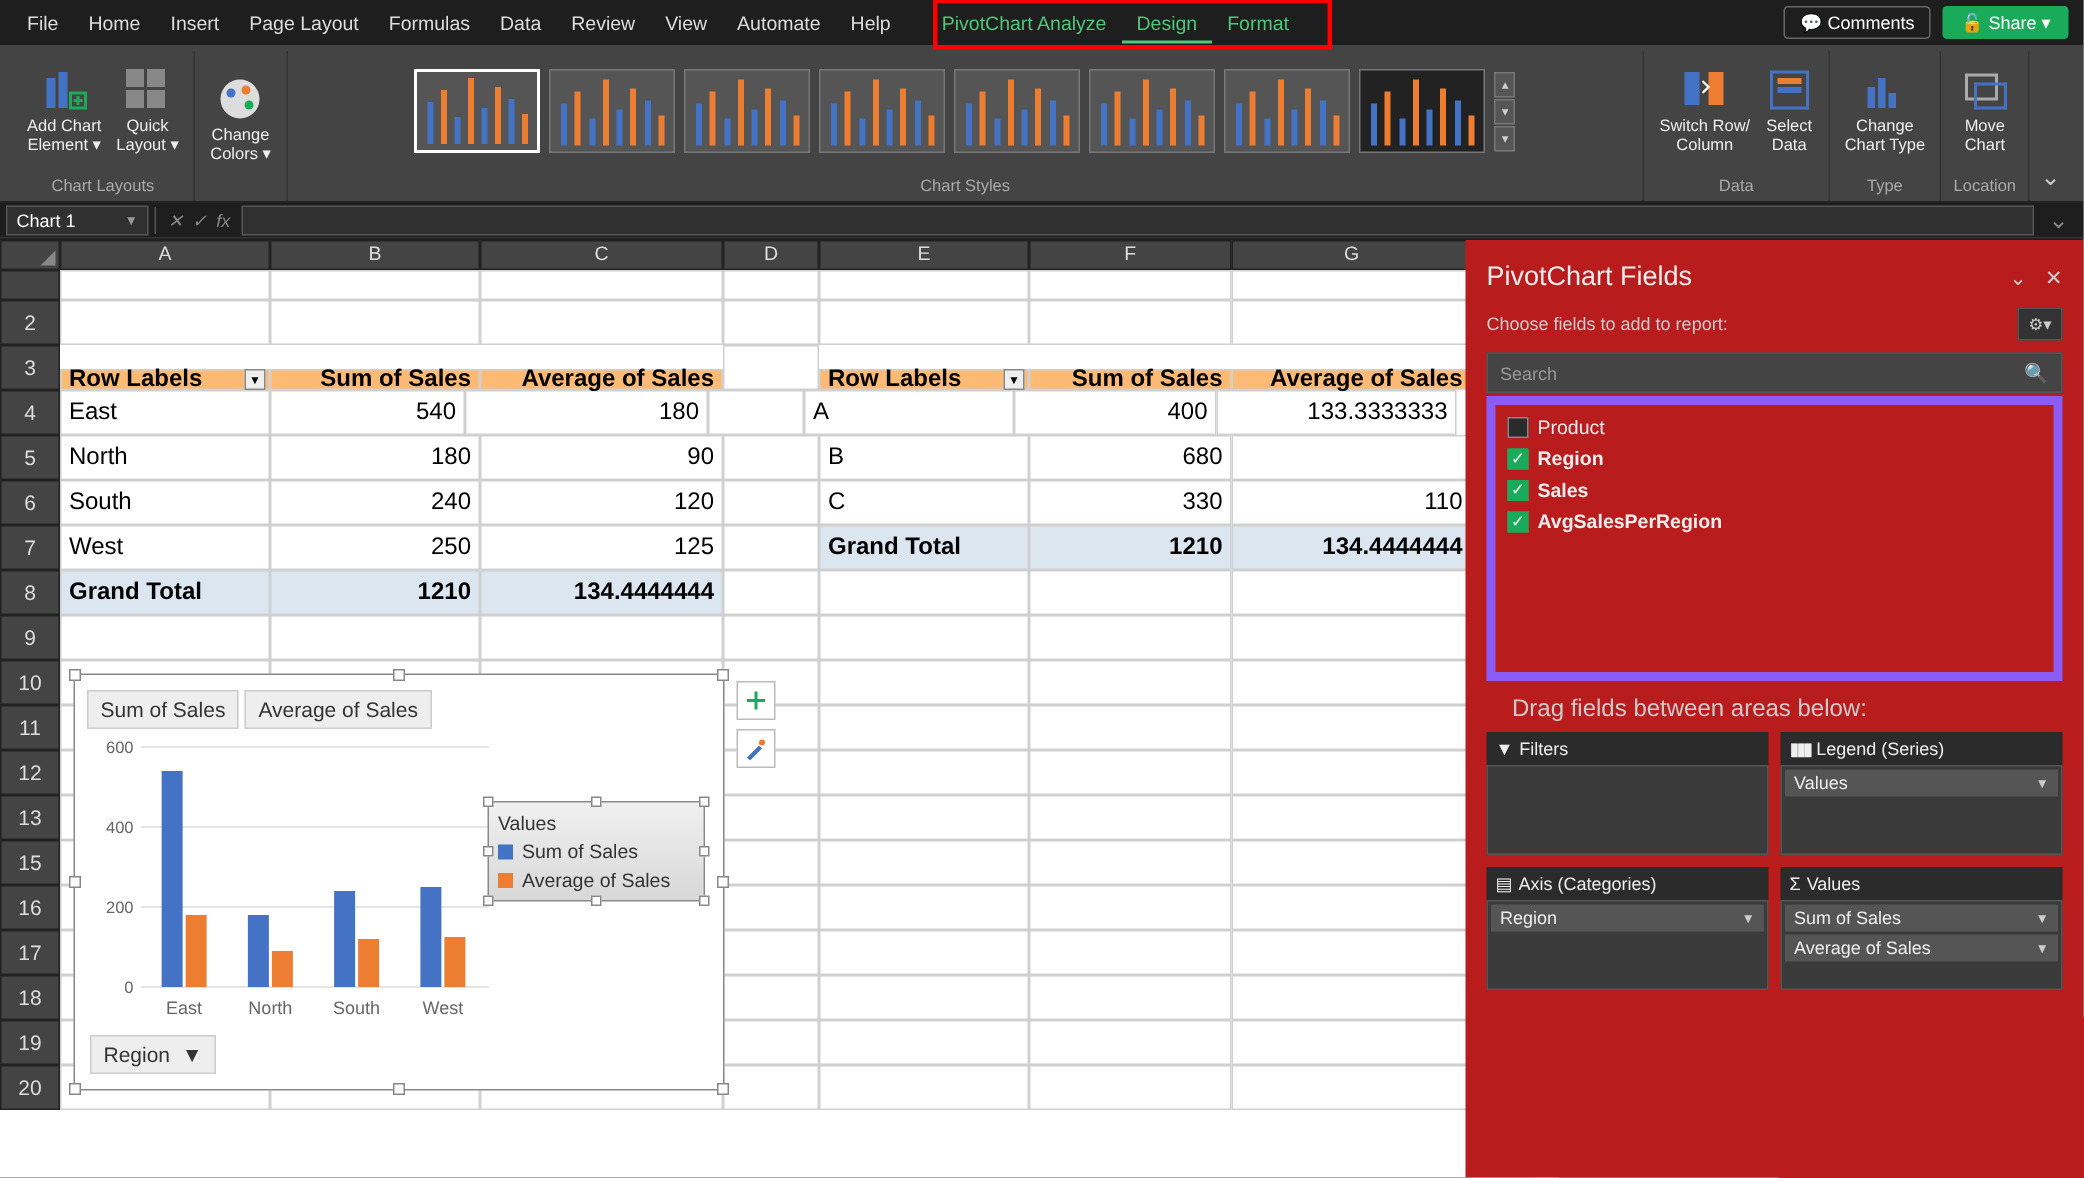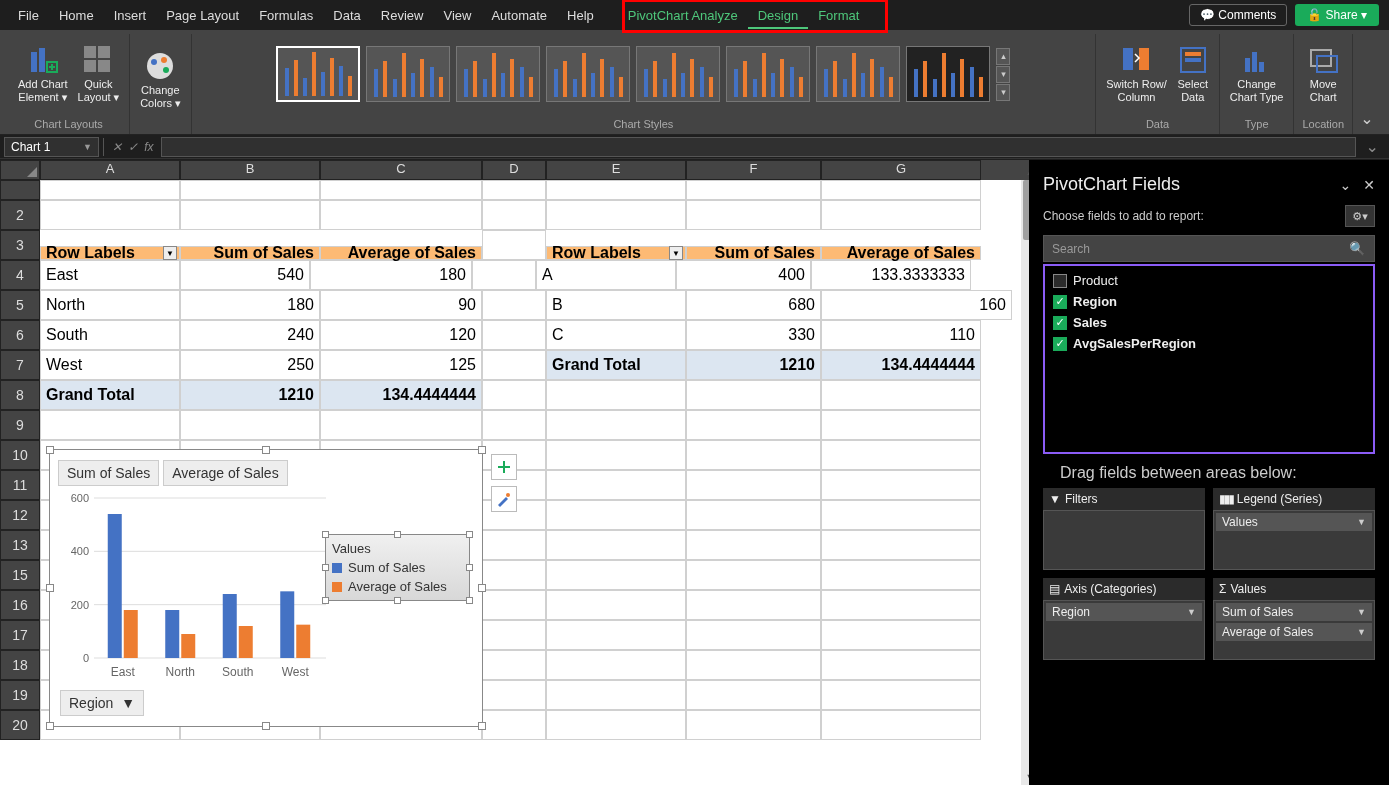--- a/index.html
+++ b/index.html
@@ -67,28 +67,28 @@
 .chart-object .legend-buttons .lb { background: #eee; border: 1px solid #ccc; padding: 4px 8px; font-size: 14px; color: #333; cursor: pointer; }
 .chart-plot { position: absolute; top: 44px; left: 8px; width: 270px; height: 190px; }
 .chart-legend-box { position: absolute; right: 12px; top: 84px; width: 145px; background: linear-gradient(#f0f0f0,#d8d8d8); border: 1px solid #888; padding: 6px; font-size: 13px; color:#333;}
 .chart-legend-box .handle { position: absolute; width: 7px; height: 7px; background: #fff; border: 1px solid #888; }
 .chart-legend-box .li { display:flex; align-items:center; gap:6px; margin-top:4px;}
 .chart-legend-box .sq { width:10px; height:10px; }
 .region-filter { position: absolute; bottom: 10px; left: 10px; background: #eee; border: 1px solid #ccc; padding: 4px 8px; font-size: 14px; color:#333; cursor: pointer; }
 .chart-side-btn { position: absolute; right: -35px; width: 26px; height: 26px; background: #fff; border: 1px solid #bbb; display: flex; align-items: center; justify-content: center; font-size: 16px; cursor: pointer; color:#555;}
 
 
-.right-panel { position: absolute; top: 160px; right: 0; width: 360px; bottom: 0; background: #000000; padding: 14px; color: #eee; font-size: 13px; }
+.right-panel { position: absolute; top: 160px; right: 0; width: 412px; bottom: 0; background: #b91c1c; padding: 14px; color: #eee; font-size: 13px; }
 .right-panel h2 { font-size: 18px; font-weight: normal; margin-bottom: 10px; display:flex; justify-content:space-between; align-items:center;}
 .right-panel h2 .panel-icons { display:flex; gap:12px; font-size:14px; color:#ccc;}
 .right-panel .sub { display:flex; justify-content:space-between; align-items:center; font-size: 12px; color: #ccc; margin-bottom: 8px; }
 .settings-btn { width:30px; height:22px; border:1px solid #555; background:#333; display:flex; align-items:center; justify-content:center; font-size:11px; cursor:pointer;}
 .search-box { width: 100%; background: #444; border: 1px solid #555; padding: 5px 8px; color: #ccc; font-size: 12px; display:flex; justify-content:space-between; align-items:center; margin-bottom:2px; position:relative;}
 .search-box .mag { font-size:13px;}
-.field-list { border: 2px solid #8b5cf6; height: 190px; padding: 4px; overflow: auto; }
+.field-list { border: 6px solid #8b5cf6; height: 190px; padding: 4px; overflow: auto; }
 .field-item { display: flex; align-items: center; gap: 6px; padding: 3px 4px; font-size: 13px; cursor:pointer;}
 .checkbox { width: 14px; height: 14px; border: 1px solid #888; background: #2b2b2b; display: flex; align-items: center; justify-content: center; font-size: 11px; }
 .checkbox.checked { background: #1aab5a; color: #fff; border-color:#1aab5a;}
 .field-item.bold span:last-child { font-weight: bold; }
 .drag-label { font-size: 16px; color: #ccc; margin: 10px 0 6px 17px; }
 .areas { display: grid; grid-template-columns: 1fr 1fr; gap: 8px; }
 .area-box { }
 .area-box .title { font-size: 12px; padding: 4px 6px; background: #2b2b2b; display:flex; align-items:center; gap:4px;}
 .area-box .box { background: #3a3a3a; min-height: 60px; border: 1px solid #555; }
 .area-pill { background: #555; margin: 2px; padding: 2px 6px; font-size: 12px; display: flex; justify-content: space-between; align-items: center; cursor:pointer;}

